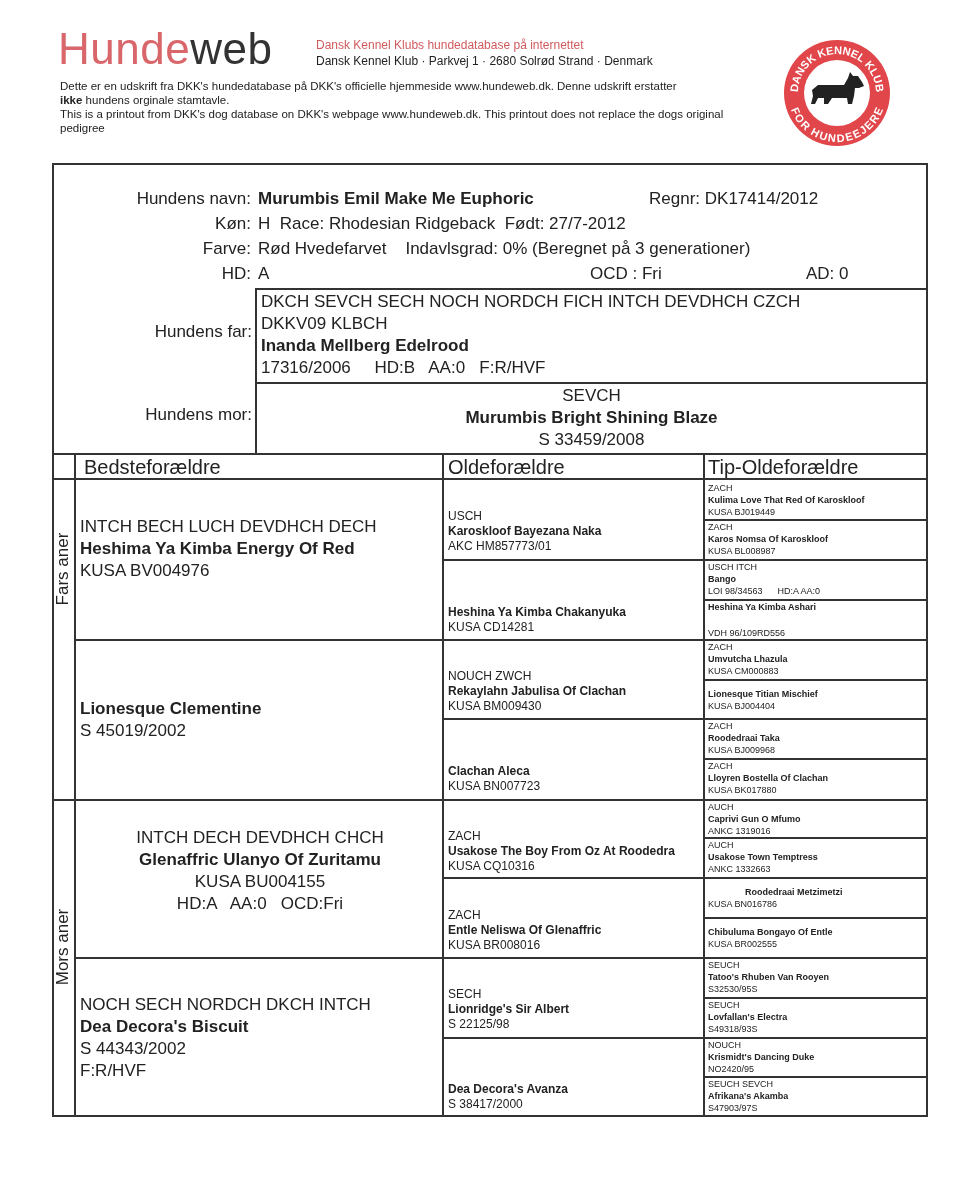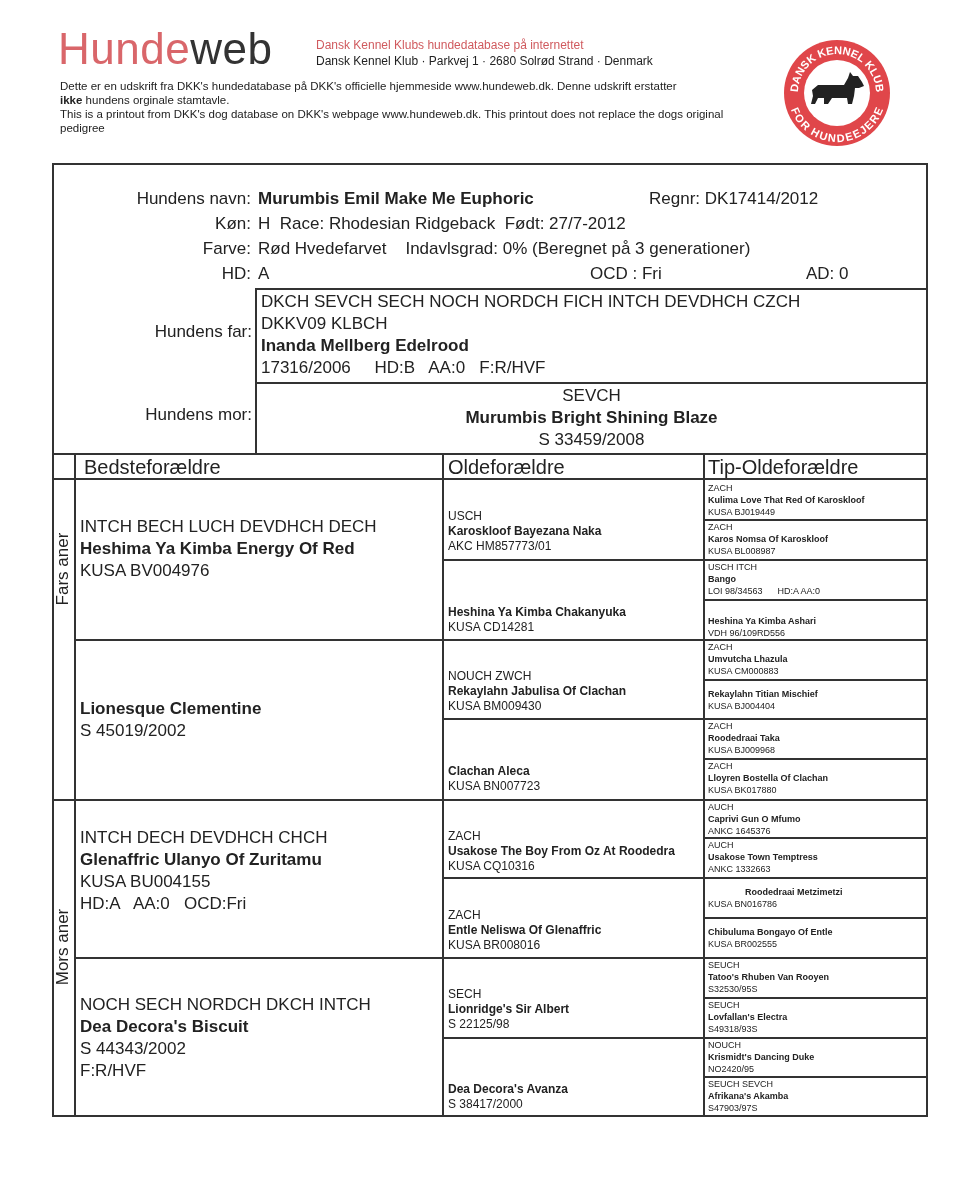--- a/index.html
+++ b/index.html
@@ -170,21 +170,21 @@
 <div class="abs gp cell" style="top:480px; height:159px;">
   <div>INTCH BECH LUCH DEVDHCH DECH</div>
   <div class="bold">Heshima Ya Kimba Energy Of Red</div>
   <div>KUSA BV004976</div>
   <div style="height:22px;"></div>
 </div>
 <div class="abs gp cell" style="top:641px; height:158px;">
   <div class="bold">Lionesque Clementine</div>
   <div>S 45019/2002</div>
 </div>
-<div class="abs gp cell" style="top:801px; height:140px;">
+<div class="abs gp cell" style="top:801px; height:140px;align-items:center;">
   <div>INTCH DECH DEVDHCH CHCH</div>
   <div class="bold">Glenaffric Ulanyo Of Zuritamu</div>
   <div>KUSA BU004155</div>
   <div style="white-space:pre;">HD:A   AA:0   OCD:Fri</div>
 </div>
 <div class="abs gp cell" style="top:959px; height:158px;">
   <div>NOCH SECH NORDCH DKCH INTCH</div>
   <div class="bold">Dea Decora's Biscuit</div>
   <div>S 44343/2002</div>
   <div>F:R/HVF</div>
@@ -237,47 +237,47 @@
     <div class="abs gggp cell" style="top: 521px; height: 38px; justify-content: flex-start;">
       <div style="white-space: pre;">ZACH</div>
       <div class="nm" style="white-space: pre;">Karos Nomsa Of Karoskloof</div>
       <div style="white-space: pre;">KUSA BL008987</div>
     </div>
     <div class="abs gggp cell" style="top: 561px; height: 38px; justify-content: flex-start;">
       <div style="white-space: pre;">USCH ITCH</div>
       <div class="nm" style="white-space: pre;">Bango</div>
       <div style="white-space: pre;">LOI 98/34563      HD:A AA:0</div>
     </div>
-    <div class="abs gggp cell" style="top: 601px; height: 38px; justify-content: flex-end;">
+    <div class="abs gggp cell" style="top: 601px; height: 38px; justify-content: space-between;">
       <div class="nm" style="white-space: pre;">Heshina Ya Kimba Ashari</div>
       <div style="white-space: pre;">VDH 96/109RD556</div>
     </div>
     <div class="abs gggp cell" style="top: 641px; height: 38px; justify-content: flex-start;">
       <div style="white-space: pre;">ZACH</div>
       <div class="nm" style="white-space: pre;">Umvutcha Lhazula</div>
       <div style="white-space: pre;">KUSA CM000883</div>
     </div>
     <div class="abs gggp cell" style="top: 681px; height: 37px; justify-content: center;">
-      <div class="nm" style="white-space: pre;">Rekaylahn Titian Mischief</div>
+      <div class="nm" style="white-space: pre;">Lionesque Titian Mischief</div>
       <div style="white-space: pre;">KUSA BJ004404</div>
     </div>
     <div class="abs gggp cell" style="top: 720px; height: 38px; justify-content: flex-start;">
       <div style="white-space: pre;">ZACH</div>
       <div class="nm" style="white-space: pre;">Roodedraai Taka</div>
       <div style="white-space: pre;">KUSA BJ009968</div>
     </div>
     <div class="abs gggp cell" style="top: 760px; height: 39px; justify-content: flex-start;">
       <div style="white-space: pre;">ZACH</div>
       <div class="nm" style="white-space: pre;">Lloyren Bostella Of Clachan</div>
       <div style="white-space: pre;">KUSA BK017880</div>
     </div>
     <div class="abs gggp cell" style="top: 801px; height: 36px; justify-content: flex-start;">
       <div style="white-space: pre;">AUCH</div>
       <div class="nm" style="white-space: pre;">Caprivi Gun O Mfumo</div>
-      <div style="white-space: pre;">ANKC 1645376</div>
+      <div style="white-space: pre;">ANKC 1319016</div>
     </div>
     <div class="abs gggp cell" style="top: 839px; height: 38px; justify-content: flex-start;">
       <div style="white-space: pre;">AUCH</div>
       <div class="nm" style="white-space: pre;">Usakose Town Temptress</div>
       <div style="white-space: pre;">ANKC 1332663</div>
     </div>
     <div class="abs gggp cell" style="top: 879px; height: 38px; justify-content: center;">
       <div class="nm" style="white-space: pre; margin-left: 37px;">Roodedraai Metzimetzi</div>
       <div style="white-space: pre;">KUSA BN016786</div>
     </div>

